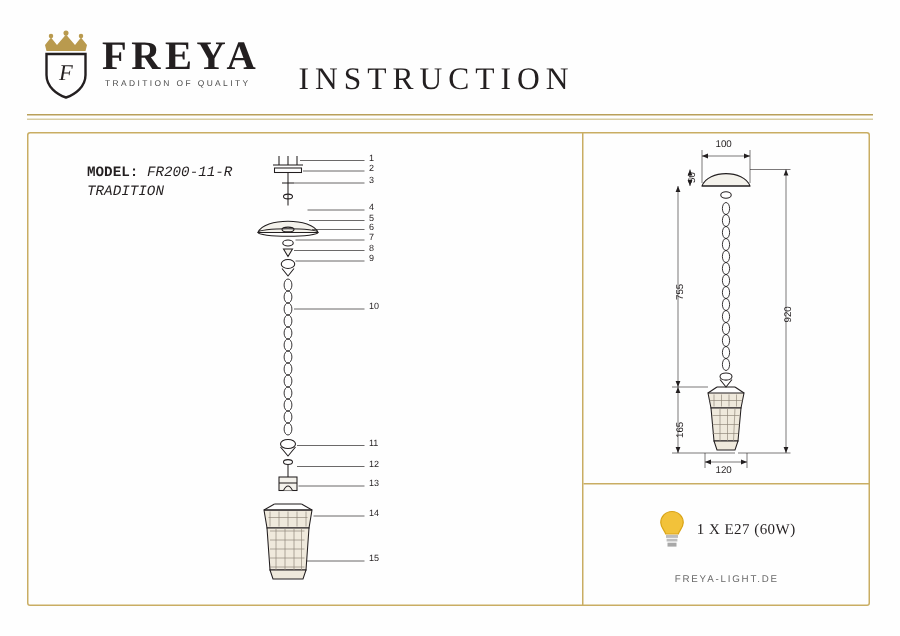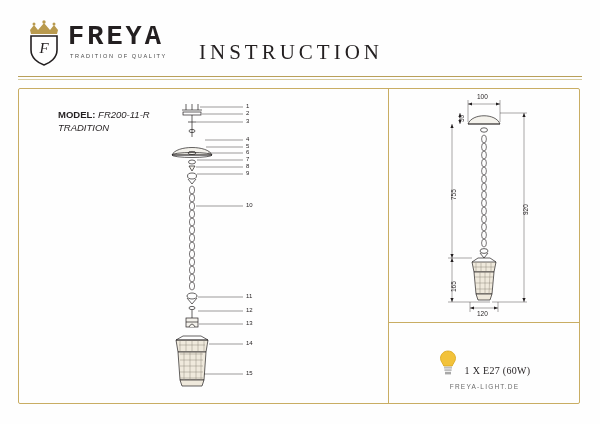--- a/index.html
+++ b/index.html
@@ -35,21 +35,21 @@
     position: absolute;
     left: 6px;
     top: 2px;
     width: 36px;
     height: 46px;
   }
   .brand-name {
     position: absolute;
     left: 48px;
     top: 4px;
-    font-family: Liberation Mono, monospace;
+    font-family: Liberation Serif, serif;
     font-size: 27px;
     letter-spacing: 3px;
     font-weight: bold;
     color: #231f20;
   }
   .brand-tag {
     position: absolute;
     left: 50px;
     top: 35px;
     font-family: "Liberation Sans", sans-serif;
@@ -111,21 +111,21 @@
   }
 
   
   .model-block {
     position: absolute;
     left: 58px;
     top: 108px;
     width: 160px;
   }
   .model-line {
-    font-family: Liberation Sans, sans-serif;
+    font-family: Liberation Mono, monospace;
     font-size: 9.5px;
     font-style: italic;
     color: #231f20;
     line-height: 13px;
     white-space: nowrap;
   }
   .model-line b {
     font-style: normal;
     font-weight: bold;
   }
@@ -138,21 +138,21 @@
   }
 
   
   .lamp-spec {
     position: absolute;
     left: 389px;
     top: 330px;
     width: 191px;
     height: 46px;
     display: flex;
-    align-items: flex-end;
+    align-items: center;
     justify-content: center;
   }
   .lamp-icon {
     width: 18px;
     height: 26px;
     margin-right: 8px;
   }
   .lamp-text {
     font-family: "Liberation Serif", serif;
     font-size: 10px;

